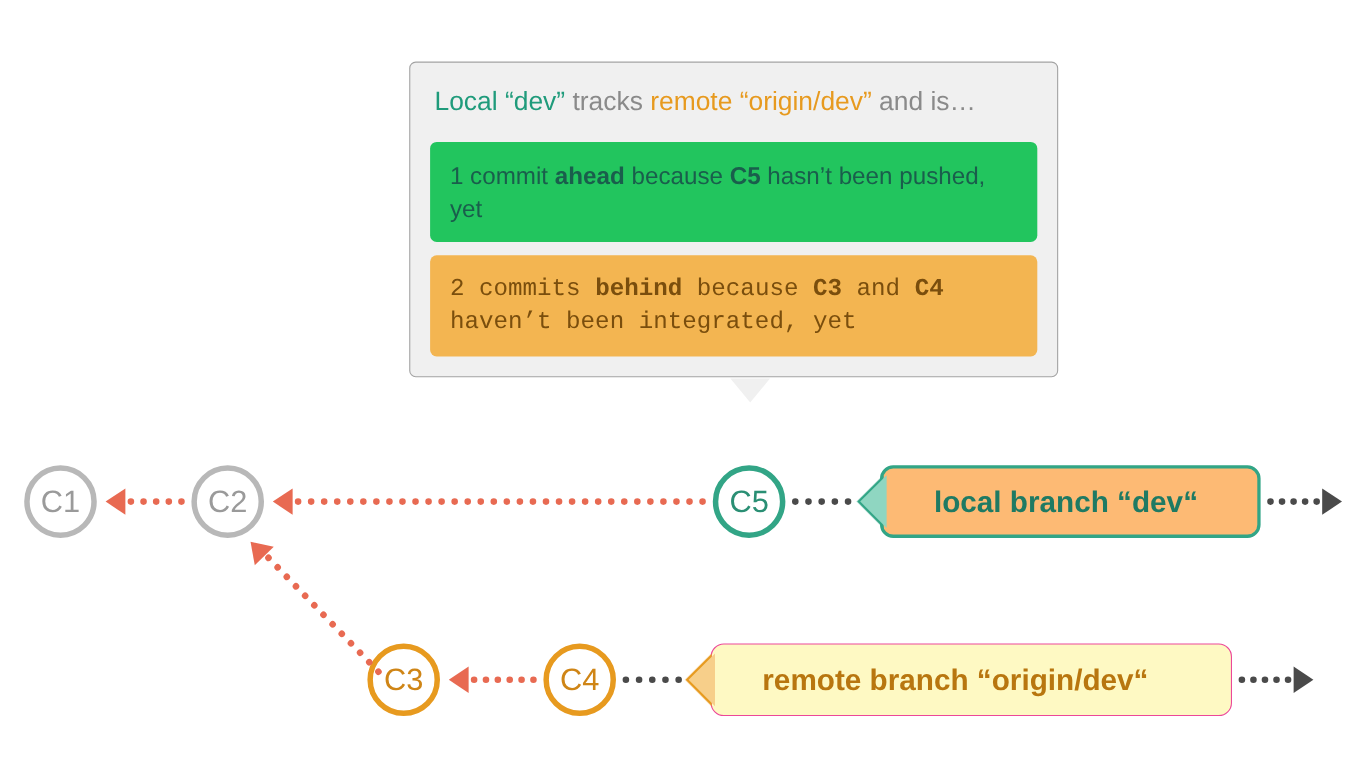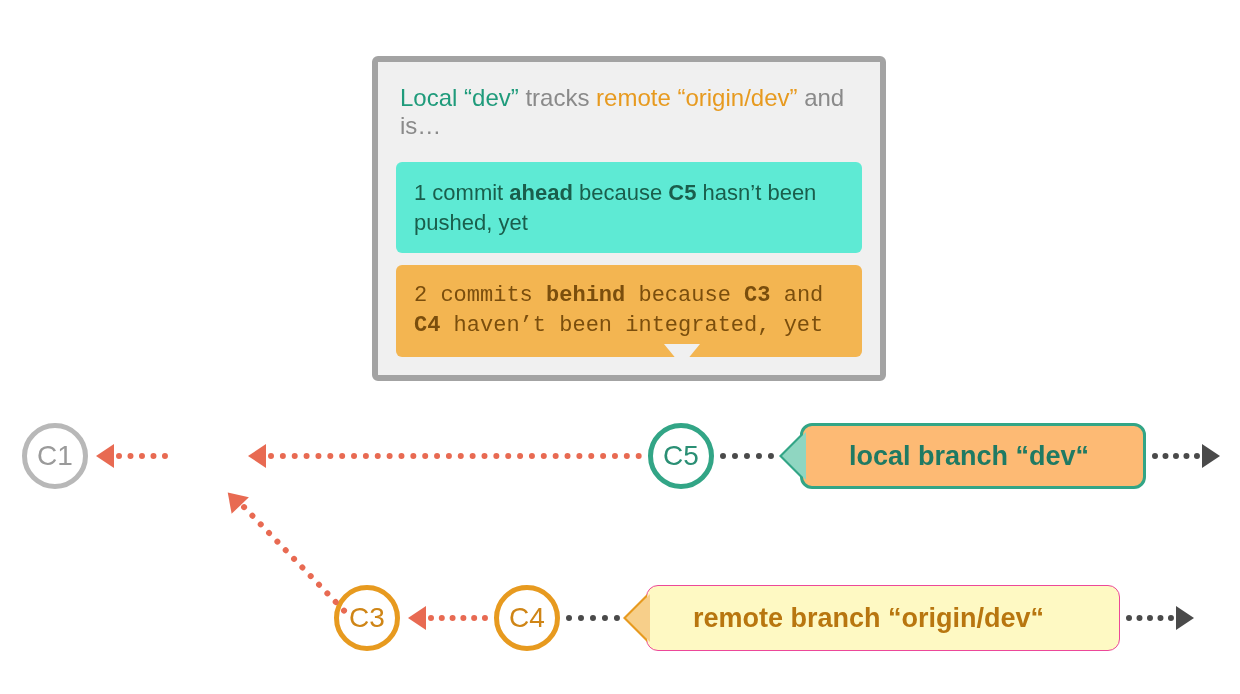--- a/index.html
+++ b/index.html
@@ -15,24 +15,24 @@
     position: relative;
     width: 1240px;
     height: 694px;
   }
 
   
   .callout {
     position: absolute;
     left: 372px;
     top: 56px;
-    width: 514px;
+    width: 590px;
     box-sizing: border-box;
     background: #f0f0f0;
-    border: 6px solid #a3a3a3;
+    border: 1px solid #a3a3a3;
     border-radius: 6px;
     padding: 18px 18px 18px 18px;
   }
   .callout-title {
     font-size: 24px;
     color: #8a8a8a;
     margin: 4px 4px 22px 4px;
     font-weight: 400;
   }
   .callout-title .local { color: #1f9b7b; font-weight: 500; }
@@ -41,21 +41,21 @@
   .callout-title .andis  { color: #8a8a8a; }
 
   .pill {
     border-radius: 6px;
     padding: 16px 18px;
     font-size: 22px;
     line-height: 1.35;
     margin-top: 12px;
   }
   .pill.ahead {
-    background: #5eead4;
+    background: #22c55e;
     color: #1a5e4c;
   }
   .pill.behind {
     background: #f3b551;
     color: #7a4e0d;
     font-family: Liberation Mono, monospace;
   }
   .pill b { font-weight: 700; }
 
   
@@ -185,20 +185,23 @@
     <div class="pill behind">
       <span>2 commits </span><b>behind</b><span> because </span><b>C3</b><span> and </span><b>C4</b><span> haven’t been integrated, yet</span>
     </div>
   </div>
   <div class="callout-tail border"></div>
   <div class="callout-tail"></div>
 
   <div class="node gray" style="left:22px;  top:423px;">
       <span>C1</span>
     </div>
+  <div class="node gray" style="left:174px; top:423px;">
+      <span>C2</span>
+    </div>
   <div class="node green" style="left:648px; top:423px;">
       <span>C5</span>
     </div>
   <div class="node orange" style="left:334px; top:585px;">
       <span>C3</span>
     </div>
   <div class="node orange" style="left:494px; top:585px;">
       <span>C4</span>
     </div>
 

